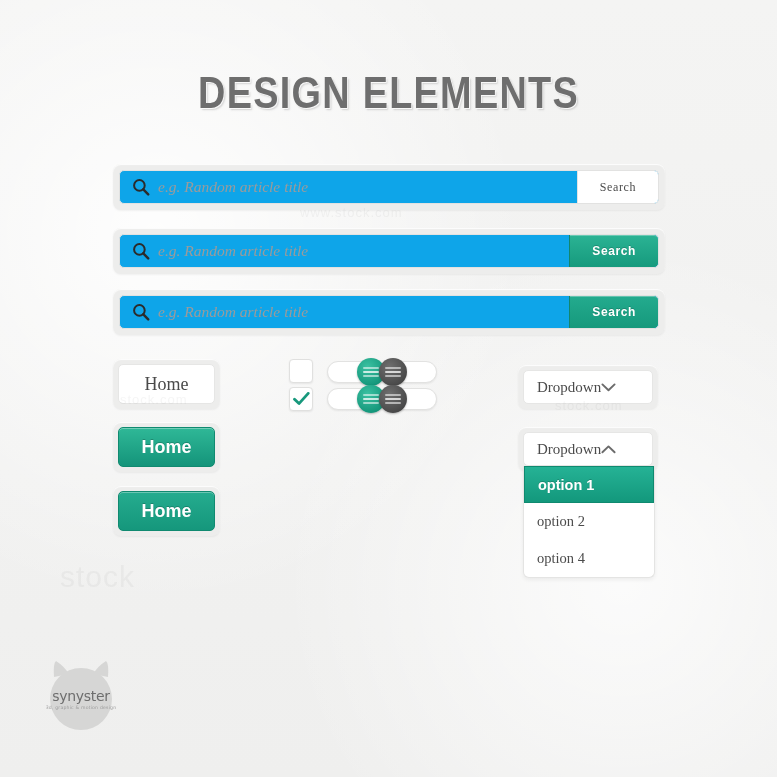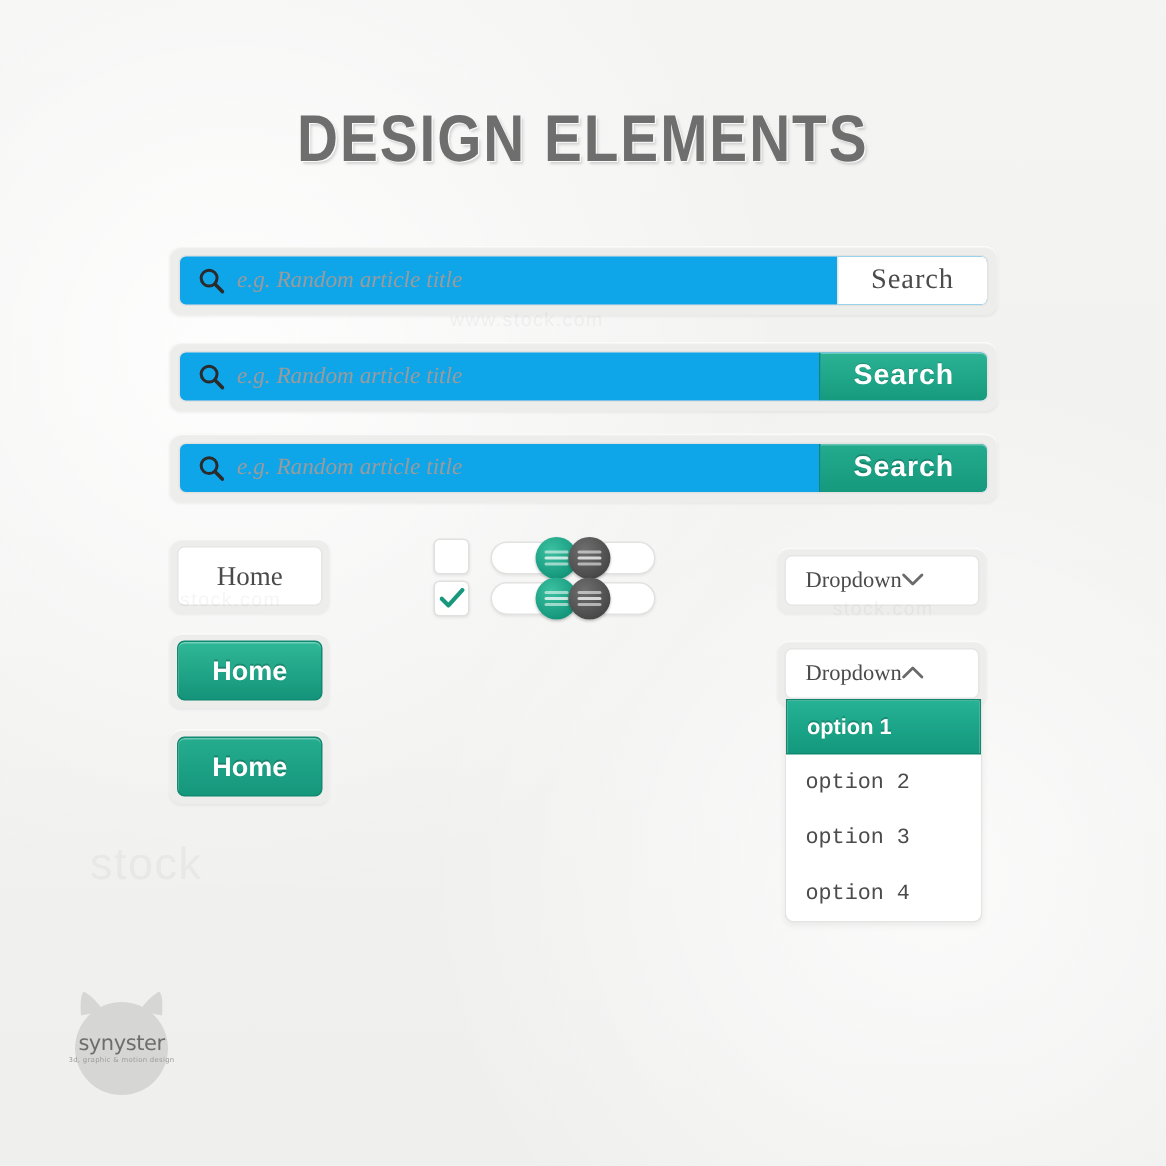--- a/index.html
+++ b/index.html
@@ -94,21 +94,21 @@
     opacity: 1;
   }
 
   .searchbtn {
     flex: 0 0 auto;
     height: 100%;
     display: flex;
     align-items: center;
     justify-content: center;
     padding: 0 22px;
-    font-size: 19px;
+    font-size: 12px;
     letter-spacing: 0.6px;
     cursor: pointer;
     user-select: none;
     box-sizing: border-box;
   }
   .searchbtn.plain {
     background: #ffffff;
     color: #4b4b4b;
     border-left: 1px solid #e4e4e3;
     font-family: "Liberation Serif", serif;
@@ -282,21 +282,21 @@
     overflow: hidden;
     z-index: 3;
   }
   .ddopt {
     height: 37px;
     display: flex;
     align-items: center;
     padding: 0 13px;
     font-size: 14.5px;
     color: #4b4b4b;
-    font-family: Liberation Mono, monospace;
+    font-family: Liberation Serif, serif;
     cursor: pointer;
     user-select: none;
     box-sizing: border-box;
   }
   .ddopt.selected {
     background: linear-gradient(180deg, #25b295 0%, #13987c 100%);
     color: #ffffff;
     font-weight: bold;
     font-family: "Liberation Sans", sans-serif;
     border: 1px solid #0f8a70;
@@ -448,21 +448,20 @@
       <svg width="15" height="9" viewBox="0 0 15 9">
         <path d="M1.4 7.3 L7.5 1.4 L13.6 7.3" fill="none" stroke="#6b6b6b" stroke-width="1.9" stroke-linecap="round" stroke-linejoin="round"></path>
       </svg>
     </span>
   </div>
 </div>
 
 <div class="ddlist">
   <div class="ddopt selected">option 1</div>
   <div class="ddopt">option 2</div>
-  <div class="ddopt">option 3</div>
   <div class="ddopt">option 4</div>
 </div>
 
 <div class="logo">
   <svg width="82" height="82" viewBox="0 0 82 82">
     <path d="M14 22 Q13 8 16 6 Q24 11 29 19 Z" fill="#d6d6d5"></path>
     <path d="M68 22 Q69 8 66 6 Q58 11 53 19 Z" fill="#d6d6d5"></path>
     <circle cx="41" cy="44" r="31" fill="#d6d6d5"></circle>
   </svg>
   <div class="logotext">synyster</div>

